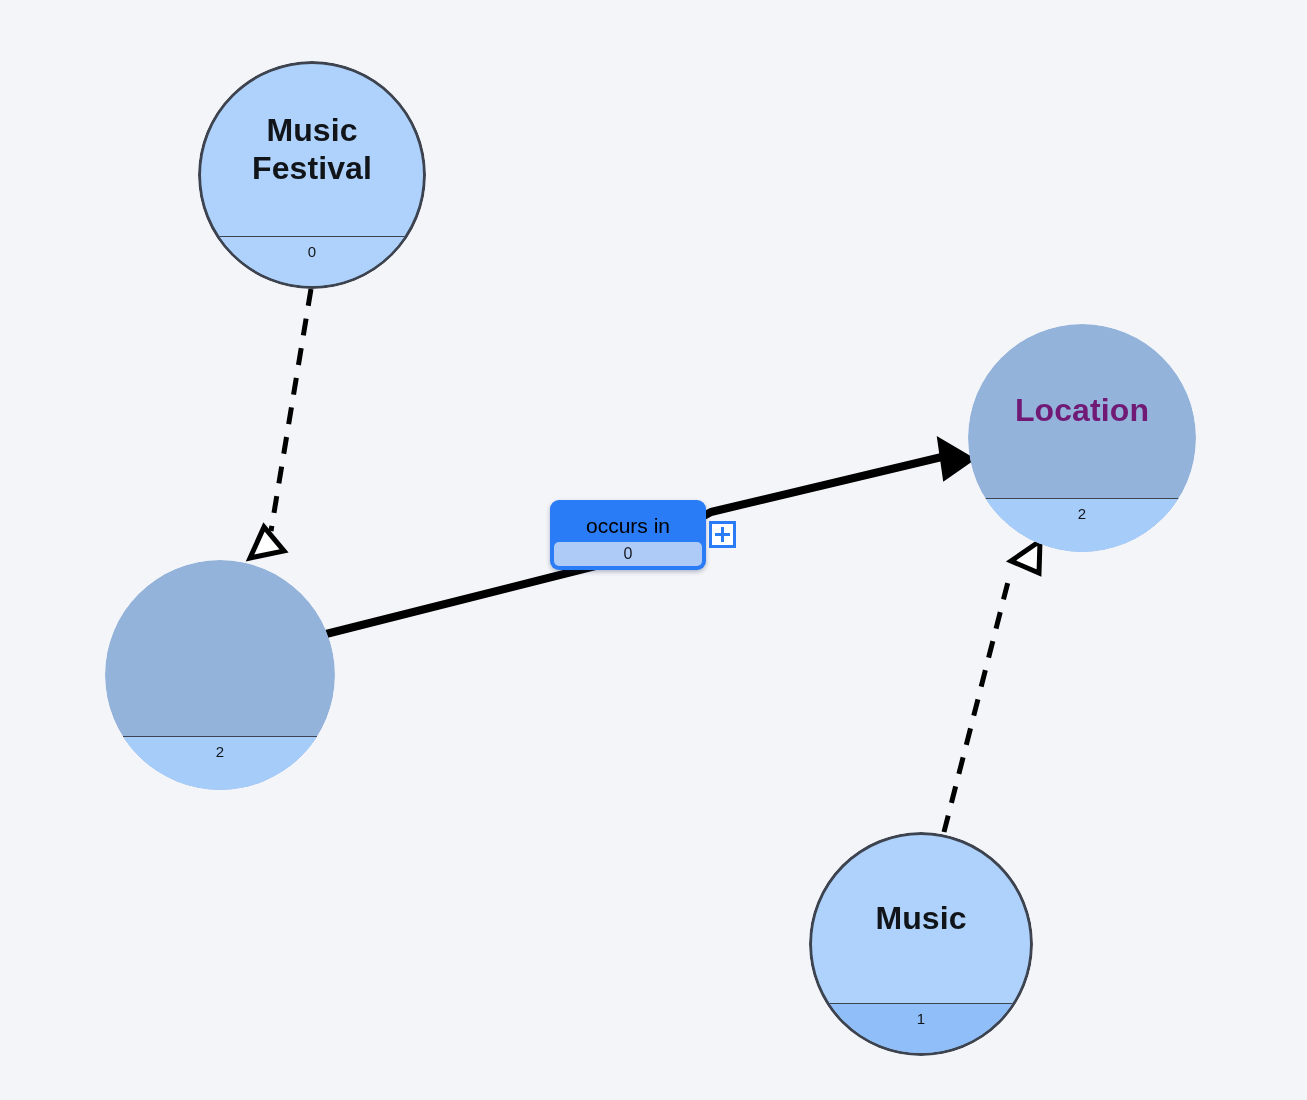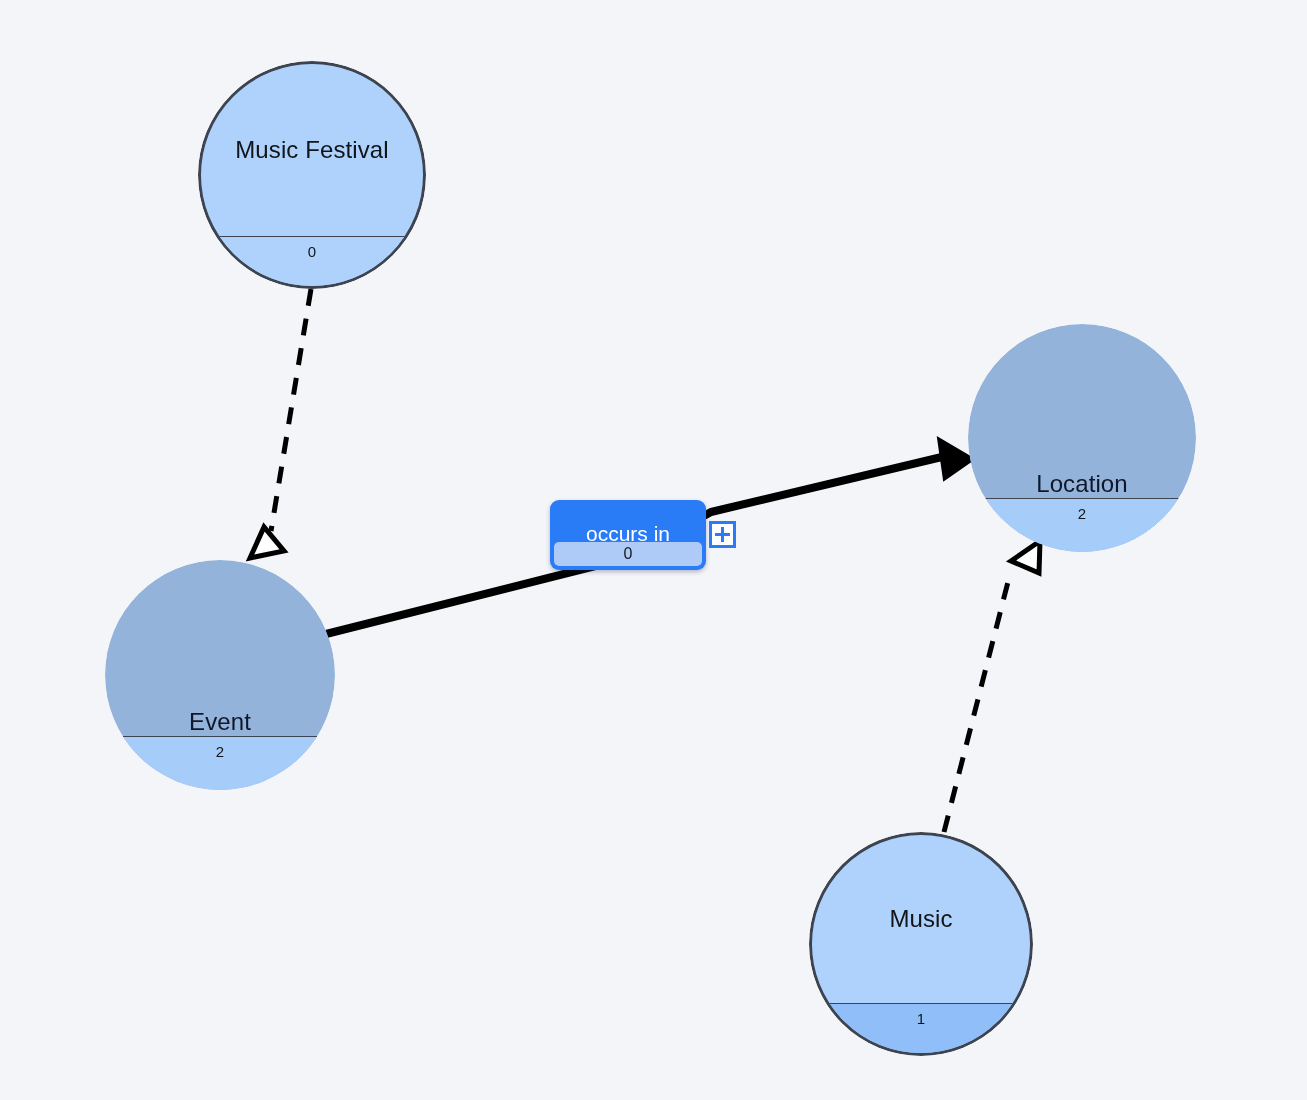--- a/index.html
+++ b/index.html
@@ -75,56 +75,57 @@
   }
   .node.unselected .top-compartment { color: #111418; }
   .node.unselected .bottom-compartment { color: #111418; }
   .node.unselected .divider { background: #3d4450; }
 
   
   .node.selected .body {
     background: #93b3da;
     border: none;
   }
-  .node.selected .top-compartment { color: #0f172a; align-items: flex-end; }
+  .node.selected .top-compartment { color: #701a75; }
   .node.selected .bottom-compartment { color: #111418; }
   .node.selected .divider { background: #3d4450; }
 
   .node .name-text {
-    font-size: 24px;
+    font-size: 32px;
     letter-spacing: 0.1px;
     width: 86%;
     display: block;
+    font-weight: bold;
   }
   .node .count-text {
     font-size: 15px;
   }
 
   
   #edge-label-box {
     position: absolute;
     left: 550px;
     top: 500px;
     width: 156px;
     height: 70px;
     border-radius: 9px;
     background: #2a7bf6;
     box-shadow: 0 2px 4px rgba(20,40,80,0.30);
     box-sizing: border-box;
     overflow: hidden;
   }
   #edge-label-box .label-title {
     position: absolute;
-    left: 0; top: 12px;
+    left: 0; top: 4px;
     width: 100%;
     height: 44px;
     display: flex;
     align-items: center;
     justify-content: center;
-    color: #ffffff;
+    color: #000000;
     font-size: 21px;
   }
   #edge-label-box .label-count-bar {
     position: absolute;
     left: 4px;
     bottom: 4px;
     width: 148px;
     height: 24px;
     border-radius: 5px;
     background: #aecbf7;
@@ -194,23 +195,20 @@
       </div>
       <div class="divider" style="top:172px;"></div>
       <div class="bottom-compartment" style="top:173px; height:55px; background:#aed2fb;">
         <span class="count-text">0</span>
       </div>
     </div>
   </div>
 
   <div class="node selected" id="node-event" style="left:105px; top:560px; width:230px; height:230px;">
     <div class="body">
-      <div class="top-compartment" style="height:176px;">
-        <span class="name-text">Event</span>
-      </div>
       <div class="divider" style="top:176px;"></div>
       <div class="bottom-compartment" style="top:177px; height:53px; background:#a6ccfa;">
         <span class="count-text">2</span>
       </div>
     </div>
   </div>
 
   <div class="node selected" id="node-location" style="left:968px; top:324px; width:228px; height:228px;">
     <div class="body">
       <div class="top-compartment" style="height:174px;">

